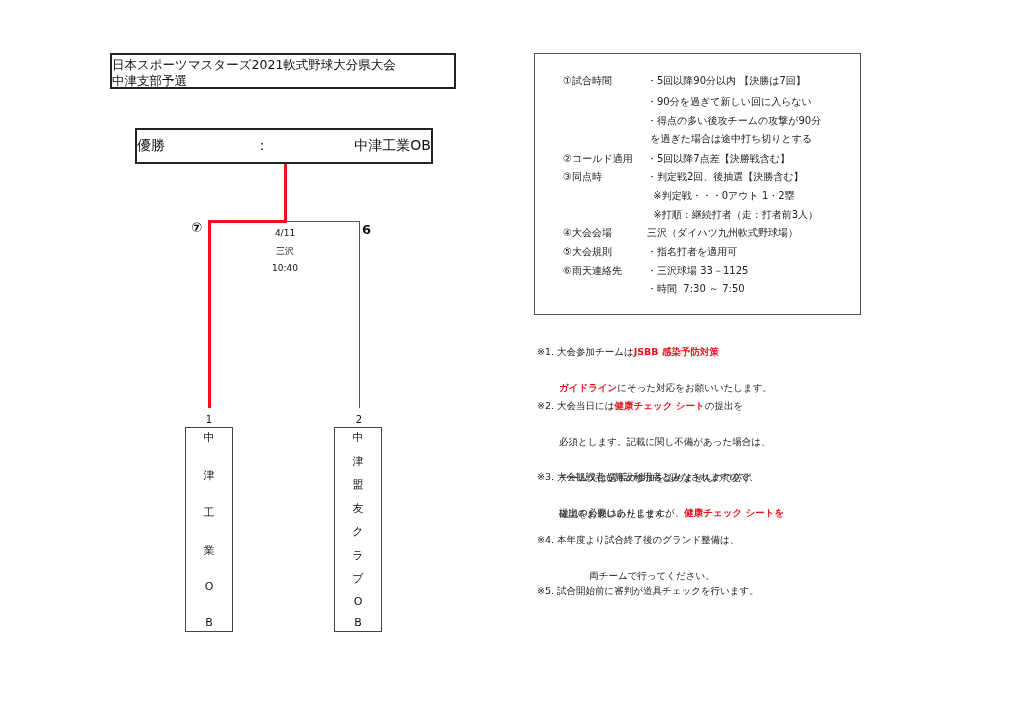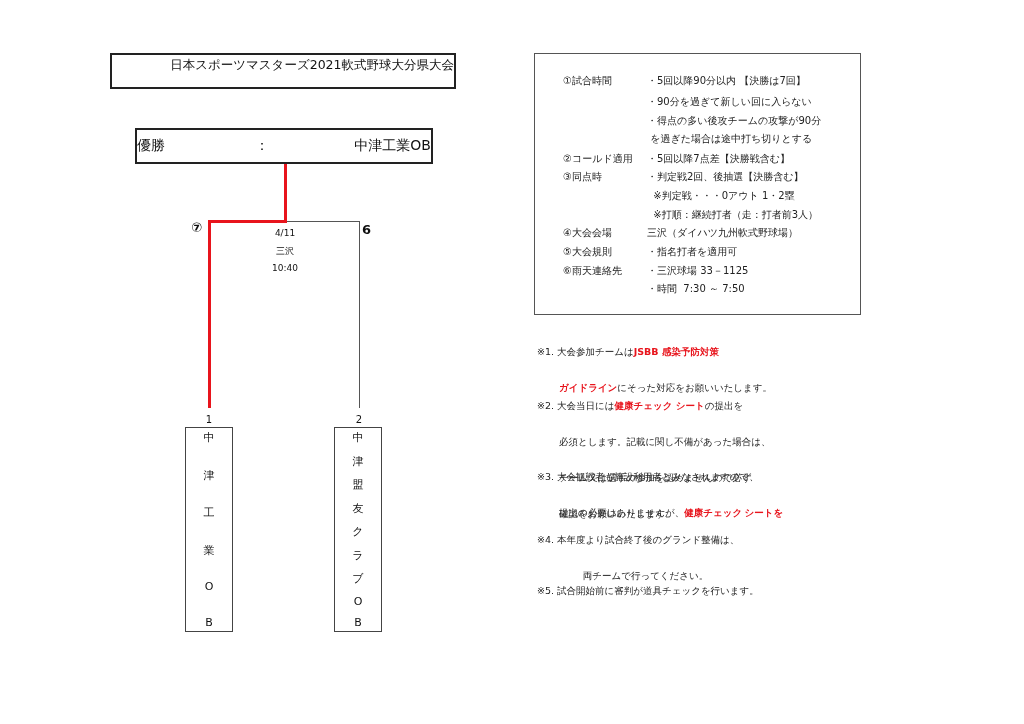--- a/index.html
+++ b/index.html
@@ -3,21 +3,21 @@
   <meta charset="utf-8">
   <style>
     html, body { margin: 0; padding: 0; }
     body {
       width: 1024px; height: 724px; background: #ffffff; position: relative; overflow: hidden;
       font-family: "DejaVu Sans", "Liberation Sans", sans-serif; color: #111;
     }
     .abs { position: absolute; }
     .title-box {
       left: 110px; top: 53px; width: 346px; height: 36px;
-      border: 2px solid #222; text-align: right; font-size: 12.5px; line-height: 16px;
+      border: 2px solid #222; text-align: left; font-size: 12.5px; line-height: 16px;
       padding-top: 2px; box-sizing: border-box;
     }
     .winner-box {
       left: 135px; top: 128px; width: 298px; height: 36px;
       border: 2px solid #222; box-sizing: border-box;
       display: flex; align-items: center; justify-content: space-between; font-size: 14px;
     }
     .winner-box span { white-space: pre; }
     .line { background: #555; }
     .red { background: #e8141c; }
@@ -31,27 +31,28 @@
     }
     .rules-box {
       left: 534px; top: 53px; width: 327px; height: 262px;
       border: 1.5px solid #555; box-sizing: border-box;
     }
     .rule-row { position: absolute; font-size: 10px; white-space: pre; color: #222; }
     .rule-label { left: 28px; }
     .rule-text { left: 112px; }
     .note { position: absolute; left: 537px; font-size: 9.5px; line-height: 12px; color: #222; white-space: pre; }
     .note .hl { color: #e8141c; font-weight: bold; }
-    .indent { padding-left: 22px; font-family: Liberation Serif, serif; }
+    .indent { padding-left: 22px; }
   </style>
 </head>
 <body>
 
 <div class="abs title-box">
   <div>日本スポーツマスターズ2021軟式野球大分県大会</div>
+  <div>中津支部予選</div>
 </div>
 
 <div class="abs winner-box">
   <span>優勝</span>
   <span>   </span>
   <span>：</span>
   <span>  </span>
   <span>中津工業OB</span>
 </div>
 

